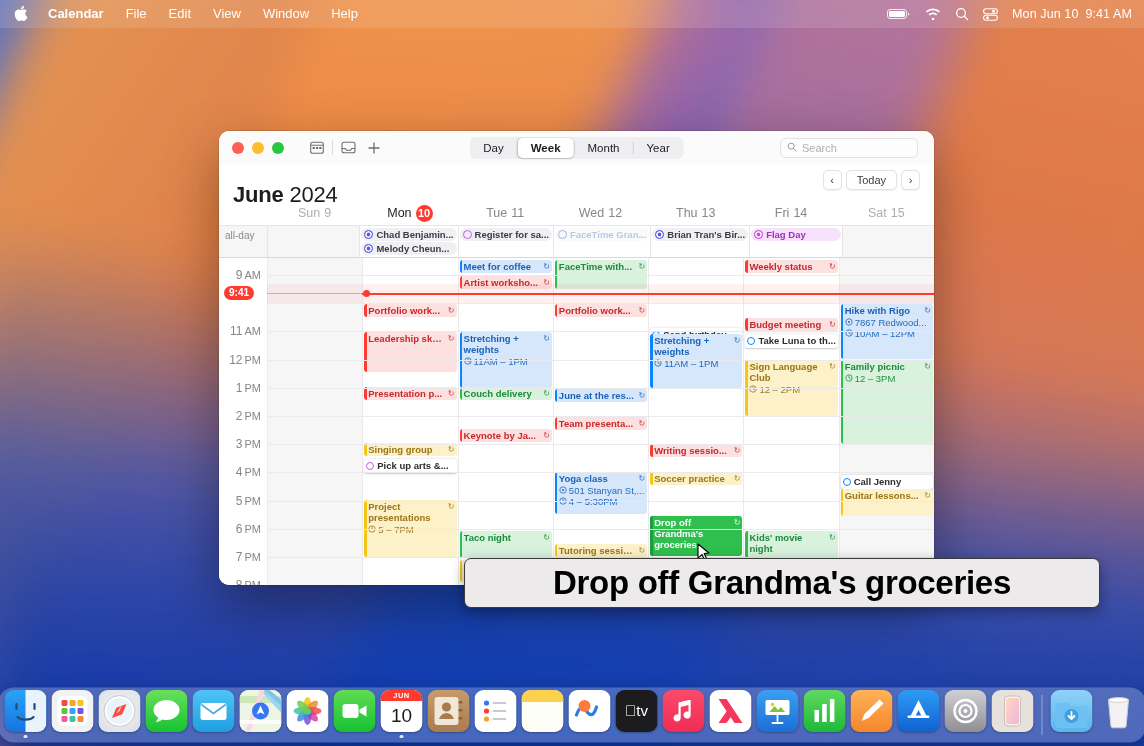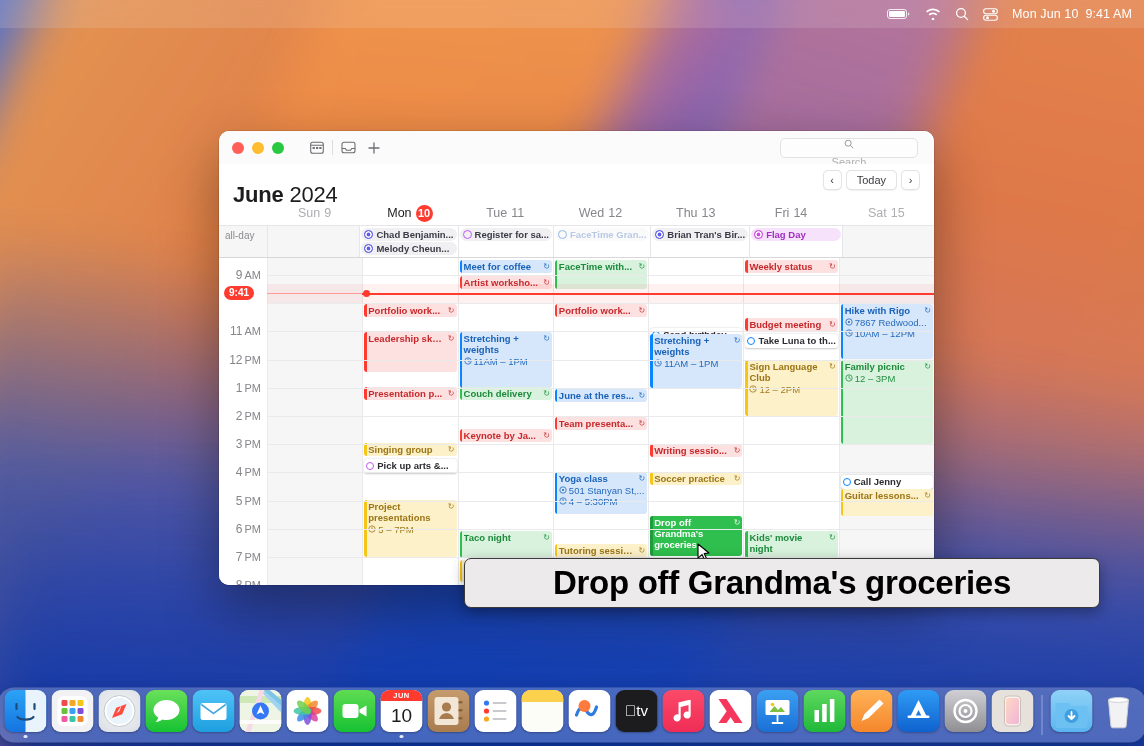--- a/index.html
+++ b/index.html
@@ -74,21 +74,21 @@
     background:#efeff1; border-radius:6px; padding:1px;
     font-size:11.5px; color:#1d1d1f;
   }
   .seg .sg { padding:3px 13px; border-radius:5px; line-height:14px; position:relative; }
   .seg .sg.active { background:#fff; box-shadow:0 .5px 1.5px rgba(0,0,0,.22); font-weight:bold; }
   .seg .sgdiv { width:1px; height:12px; background:#d3d3d6; }
   .searchbox {
     position:absolute; right:16px; top:7px;
     width:138px; height:20px; border:1px solid #e2e2e4; border-radius:5px;
     background:#fdfdfd; display:flex; align-items:center; gap:5px; padding:0 6px;
-    font-size:11px; color:#b0b0b4;flex-direction:column;
+    font-size:11px; color:#b0b0b4;
   }
 
   
   #calheader { height:37px; position:relative; flex:0 0 auto; background:#fff; }
   #monthtitle { position:absolute; left:14px; top:18px; font-size:22px; color:#1d1d1f; letter-spacing:-.2px; }
   #monthtitle b { font-weight:bold; }
   #monthtitle span { font-weight:normal; }
   #navgroup { position:absolute; right:14px; top:6px; display:flex; align-items:center; gap:4px; }
   .navbtn {
     height:20px; background:#fff; border:1px solid #e3e3e5; border-radius:5px;
@@ -208,20 +208,34 @@
   <div class="wp-band b1"></div>
   <div class="wp-band b2"></div>
   <div class="wp-band b7"></div>
   <div class="wp-band b3"></div>
   <div class="wp-band b4"></div>
   <div class="wp-band b5"></div>
   <div class="wp-band b6"></div>
 </div>
 
 <div id="menubar">
+  <div class="mb-left">
+    <span class="apple-logo">
+      <svg width="14" height="17" viewBox="0 0 14 17">
+          <path fill="#fff" d="M11.2 9c0-2 1.6-2.9 1.7-3-0.9-1.3-2.3-1.5-2.8-1.6-1.2-0.1-2.4 0.7-3 0.7-0.6 0-1.5-0.7-2.5-0.7-1.3 0-2.5 0.8-3.2 1.9-1.4 2.4-0.4 5.9 0.9 7.8 0.7 0.9 1.4 2 2.5 1.9 1-0.04 1.4-0.6 2.6-0.6 1.2 0 1.5 0.6 2.6 0.6 1.1 0 1.7-0.9 2.4-1.9 0.8-1.1 1.1-2.1 1.1-2.2-0.03-0.01-2.1-0.8-2.1-3.2z"></path>
+          <path fill="#fff" d="M9.3 3.2c0.5-0.6 0.9-1.5 0.8-2.4-0.8 0.03-1.7 0.5-2.3 1.2-0.5 0.6-0.9 1.5-0.8 2.4 0.9 0.07 1.8-0.4 2.3-1.1z"></path>
+        </svg>
+    </span>
+    <span class="mb-item bold">Calendar</span>
+    <span class="mb-item">File</span>
+    <span class="mb-item">Edit</span>
+    <span class="mb-item">View</span>
+    <span class="mb-item">Window</span>
+    <span class="mb-item">Help</span>
+  </div>
   <div class="mb-right">
     <span class="mb-icon">
       <svg width="24" height="12" viewBox="0 0 24 12">
           <rect x="0.5" y="1.5" width="19" height="9" rx="2.5" fill="none" stroke="#fff" stroke-opacity=".85"></rect>
           <rect x="2" y="3" width="16" height="6" rx="1.3" fill="#fff"></rect>
           <path d="M21 4.5v3c1-.3 1.3-.9 1.3-1.5S22 4.8 21 4.5z" fill="#fff" fill-opacity=".85"></path>
         </svg>
     </span>
     <span class="mb-icon">
       <svg width="16" height="12" viewBox="0 0 16 12">
@@ -277,20 +291,29 @@
           </svg>
       </span>
       <span class="tb-btn">
         <svg width="14" height="14" viewBox="0 0 14 14">
             <line x1="7" y1="2" x2="7" y2="12" stroke="#6e6e73" stroke-width="1.3" stroke-linecap="round"></line>
             <line x1="2" y1="7" x2="12" y2="7" stroke="#6e6e73" stroke-width="1.3" stroke-linecap="round"></line>
           </svg>
       </span>
     </div>
 
+    <div class="seg">
+      <span class="sg">Day</span>
+      <span class="sgdiv"></span>
+      <span class="sg active">Week</span>
+      <span class="sgdiv"></span>
+      <span class="sg">Month</span>
+      <span class="sgdiv"></span>
+      <span class="sg">Year</span>
+    </div>
 
     <div class="searchbox">
       <span>
         <svg width="10" height="10" viewBox="0 0 12 12">
             <circle cx="5" cy="5" r="3.6" fill="none" stroke="#9a9aa0" stroke-width="1.2"></circle>
             <line x1="7.7" y1="7.7" x2="10.8" y2="10.8" stroke="#9a9aa0" stroke-width="1.2" stroke-linecap="round"></line>
           </svg>
       </span>
       <span>Search</span>
     </div>

